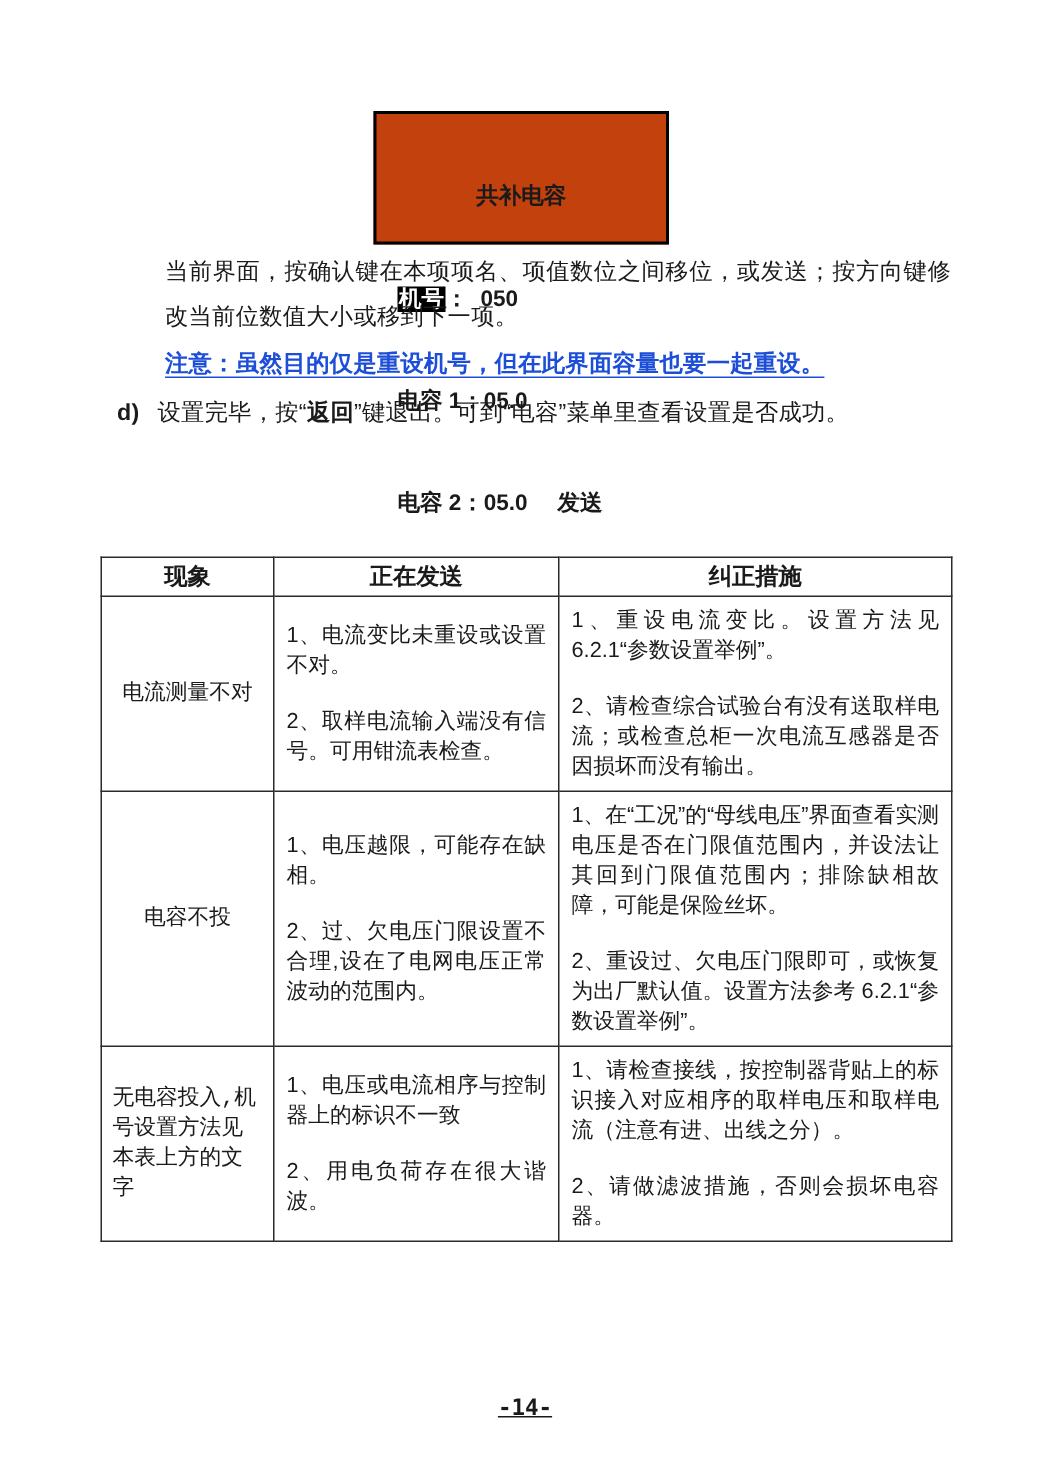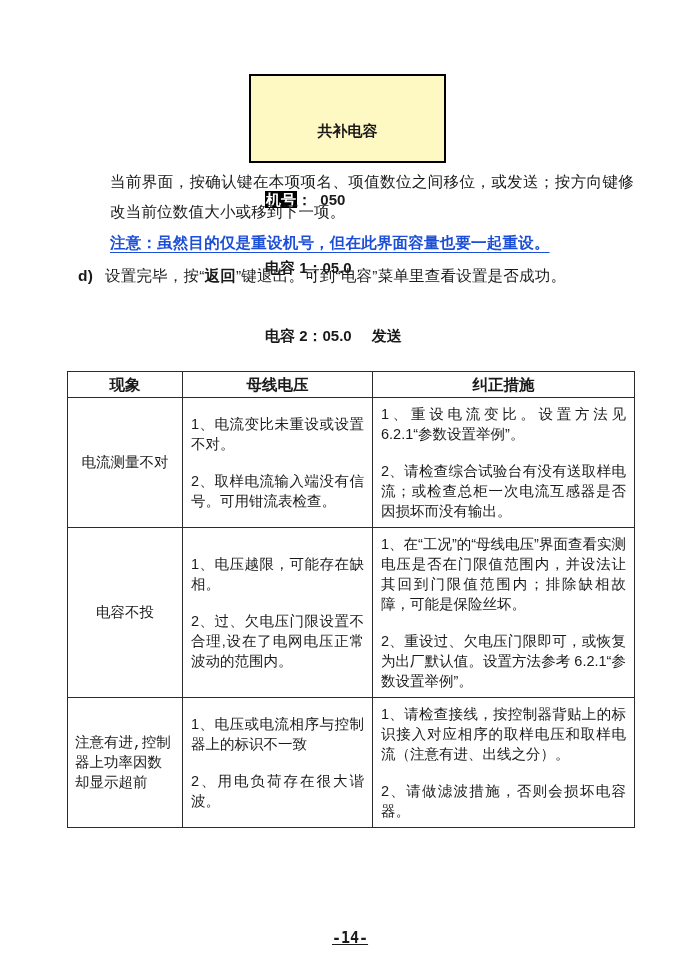--- a/index.html
+++ b/index.html
@@ -7,21 +7,21 @@
   .page {
     position:relative; width:700px; height:980px; margin:0 auto;
     background:#ffffff; color:#1a1a1a;
     font-family:"Liberation Sans","DejaVu Sans",sans-serif;
     overflow:hidden;
   }
 
   
   .lcd {
     position:absolute; left:249px; top:74px; width:197px; height:89px;
-    border:2px solid #000; background:#fef9c3;
+    border:2px solid #000; background:#c2410c;
     font-weight:bold; font-size:15px; line-height:20px;
     padding:5px 0 0 14px; white-space:pre;
   }
   .lcd-title { text-align:center; padding-right:14px; margin-bottom:1px; }
   .lcd-line { margin-top:8px; }
   .lcd-label.invert { background:#000; color:#fff; padding:0 1px; }
   .lcd-send { margin-left:20px; }
 
   
   .body-text {
@@ -91,21 +91,21 @@
 
   <table class="trouble-table">
     <colgroup>
         <col style="width:115px">
         <col style="width:190px">
         <col style="width:262px">
       </colgroup>
     <thead>
       <tr>
         <th>现象</th>
-        <th>母线电压</th>
+        <th>正在发送</th>
         <th>纠正措施</th>
       </tr>
     </thead>
     <tbody>
       <tr class="r0">
         <td class="c1 short">电流测量不对</td>
         <td>
           <p>1、电流变比未重设或设置不对。</p>
           <p>2、取样电流输入端没有信号。可用钳流表检查。</p>
         </td>
@@ -119,21 +119,21 @@
         <td>
           <p>1、电压越限，可能存在缺相。</p>
           <p>2、过、欠电压门限设置不合理,设在了电网电压正常波动的范围内。</p>
         </td>
         <td>
           <p>1、在“工况”的“母线电压”界面查看实测电压是否在门限值范围内，并设法让其回到门限值范围内；排除缺相故障，可能是保险丝坏。</p>
           <p>2、重设过、欠电压门限即可，或恢复为出厂默认值。设置方法参考 6.2.1“参数设置举例”。</p>
         </td>
       </tr>
       <tr class="r3">
-        <td class="c1">注意有进,控制器上功率因数却显示超前</td>
+        <td class="c1">无电容投入,机号设置方法见本表上方的文字</td>
         <td>
           <p>1、电压或电流相序与控制器上的标识不一致</p>
           <p>2、用电负荷存在很大谐波。</p>
         </td>
         <td>
           <p>1、请检查接线，按控制器背贴上的标识接入对应相序的取样电压和取样电流（注意有进、出线之分）。</p>
           <p>2、请做滤波措施，否则会损坏电容器。</p>
         </td>
       </tr>
     </tbody>

